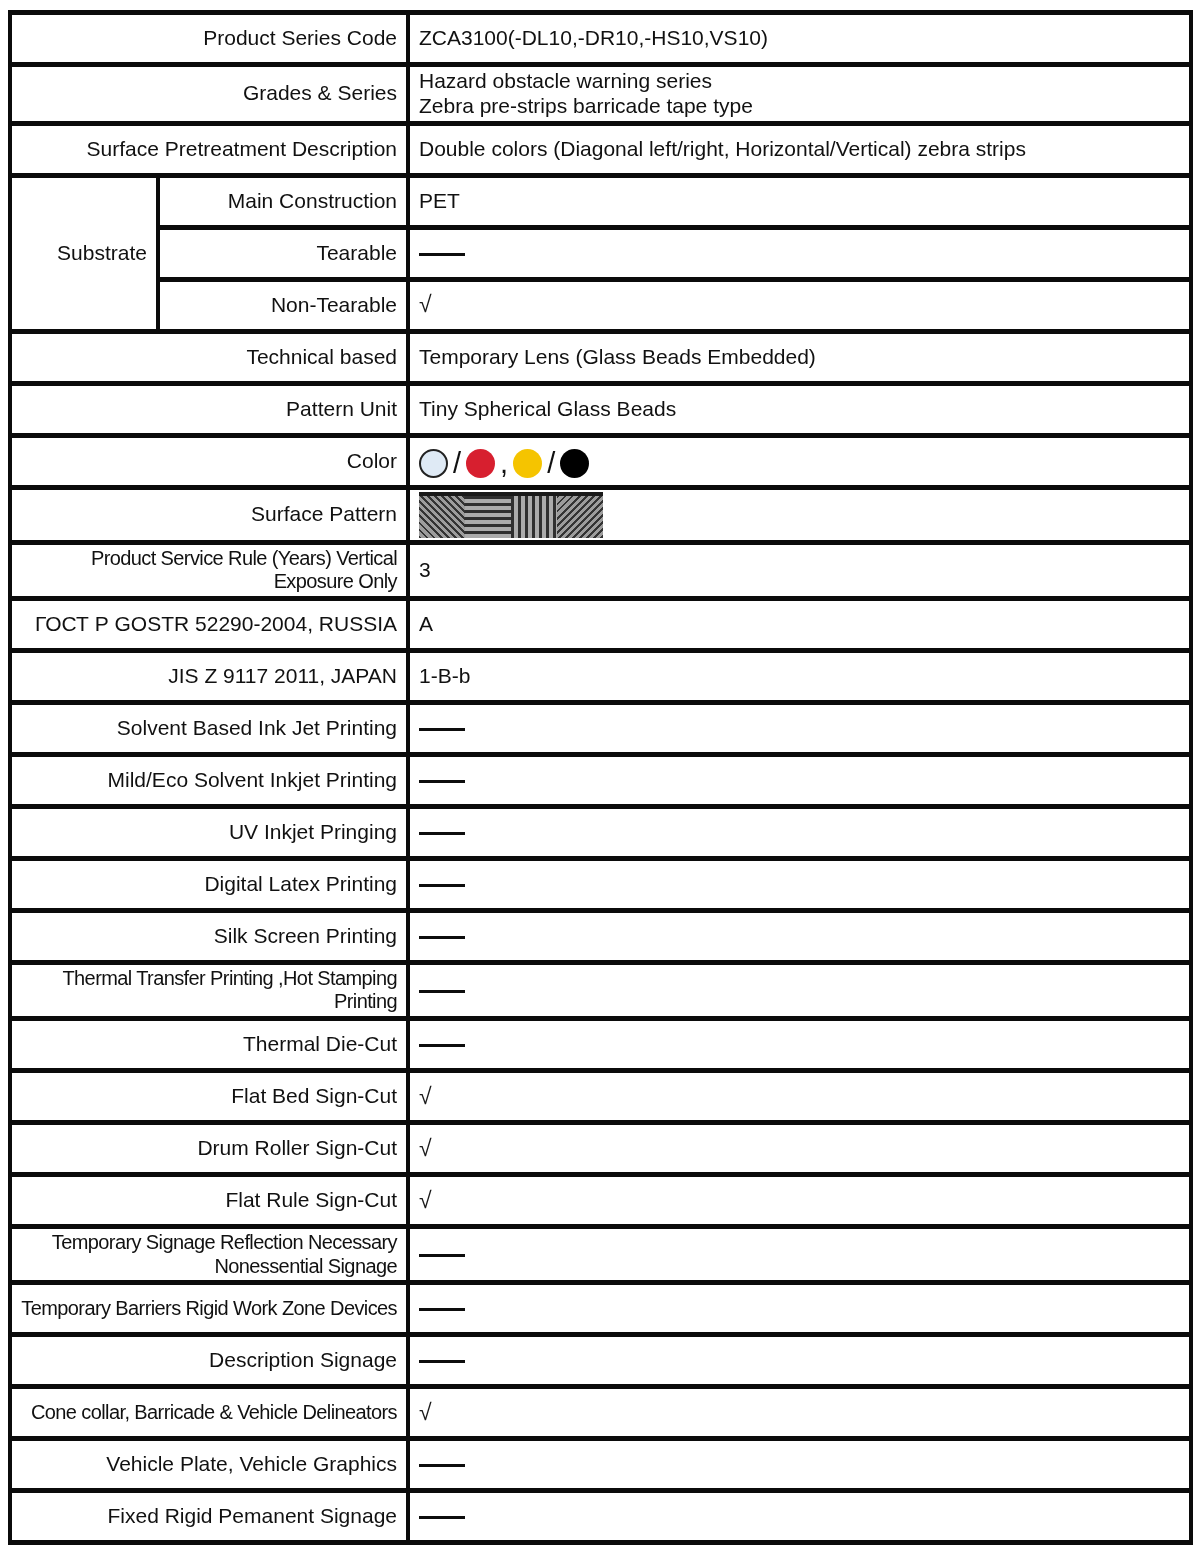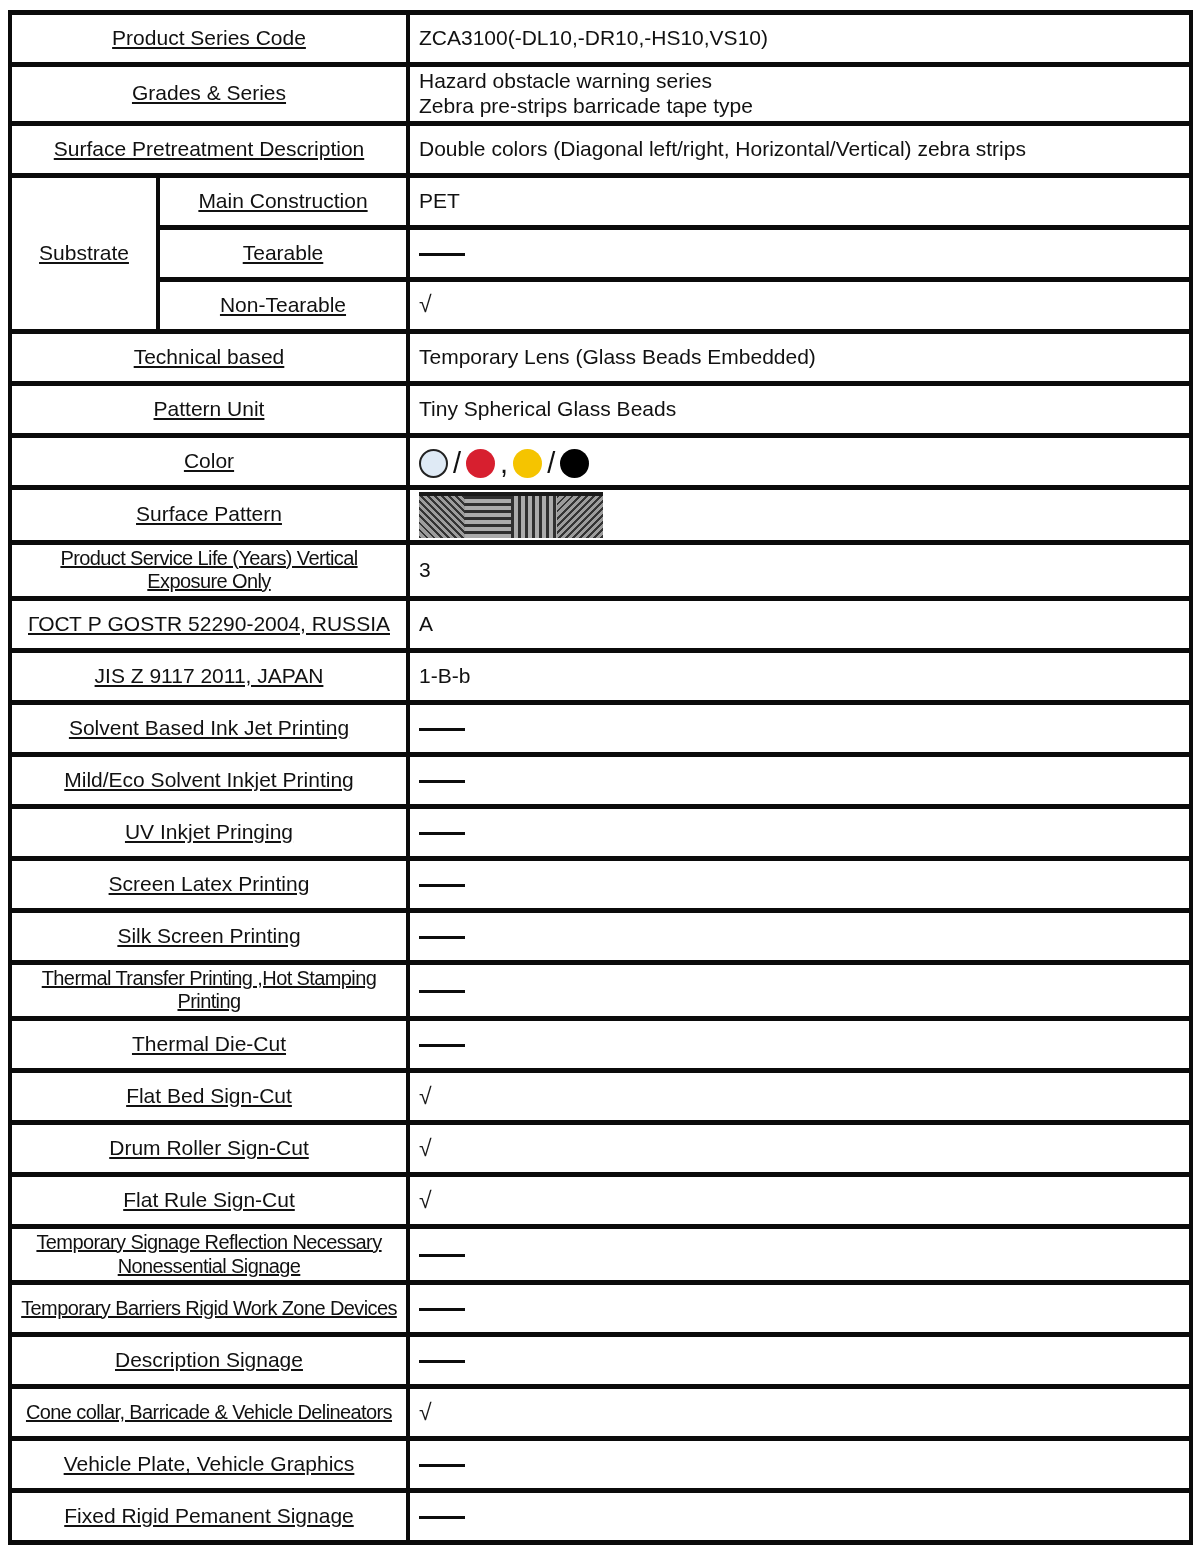--- a/index.html
+++ b/index.html
@@ -20,21 +20,21 @@
     border: 4px solid #0b0b0b;
     border-top-width: 5px;
     border-bottom-width: 5px;
     height: 52px;
     padding: 2px 9px;
     font-size: 21px;
     line-height: 1.18;
     vertical-align: middle;
     background: #ffffff;
   }
-  td.label  { text-align: center; text-decoration: underline; }
+  td.label  { text-align: right; }
   td.val    { text-align: left; white-space: pre-line; }
   .narrow   { letter-spacing: -0.6px; font-size: 20px; }
 
   .dash {
     display: inline-block;
     width: 46px;
     height: 3px;
     background: #0d0d0d;
     vertical-align: middle;
   }
@@ -122,21 +122,21 @@
         </tr>
         <tr>
           <td class="label" colspan="2">Color</td>
           <td class="val"><span class="colors"><span class="circle" style="background: rgb(223, 234, 245); border: 2px solid rgb(34, 34, 34);"></span><span class="color-sep">/</span><span class="circle" style="background: rgb(215, 31, 47);"></span><span class="color-sep">,</span><span class="circle" style="background: rgb(245, 196, 0);"></span><span class="color-sep">/</span><span class="circle" style="background: rgb(0, 0, 0);"></span></span></td>
         </tr>
         <tr>
           <td class="label" colspan="2">Surface Pattern</td>
           <td class="val"><span class="pattern"><span class="pattern-seg seg-diagonal-left"></span><span class="pattern-seg seg-horizontal"></span><span class="pattern-seg seg-vertical"></span><span class="pattern-seg seg-diagonal-right"></span></span></td>
         </tr>
         <tr>
-          <td class="label narrow" colspan="2">Product Service Life (Years) Vertical Exposure Only</td>
+          <td class="label narrow" colspan="2">Product Service Rule (Years) Vertical Exposure Only</td>
           <td class="val"><span>3</span></td>
         </tr>
         <tr>
           <td class="label" colspan="2">ГОСТ Р GOSTR 52290-2004, RUSSIA</td>
           <td class="val"><span>A</span></td>
         </tr>
         <tr>
           <td class="label" colspan="2">JIS Z 9117 2011, JAPAN</td>
           <td class="val"><span>1-B-b</span></td>
         </tr>
@@ -146,21 +146,21 @@
         </tr>
         <tr>
           <td class="label" colspan="2">Mild/Eco Solvent Inkjet Printing</td>
           <td class="val"><span class="dash"></span></td>
         </tr>
         <tr>
           <td class="label" colspan="2">UV Inkjet Pringing</td>
           <td class="val"><span class="dash"></span></td>
         </tr>
         <tr>
-          <td class="label" colspan="2">Screen Latex Printing</td>
+          <td class="label" colspan="2">Digital Latex Printing</td>
           <td class="val"><span class="dash"></span></td>
         </tr>
         <tr>
           <td class="label" colspan="2">Silk Screen Printing</td>
           <td class="val"><span class="dash"></span></td>
         </tr>
         <tr>
           <td class="label narrow" colspan="2">Thermal Transfer Printing ,Hot Stamping Printing</td>
           <td class="val"><span class="dash"></span></td>
         </tr>

